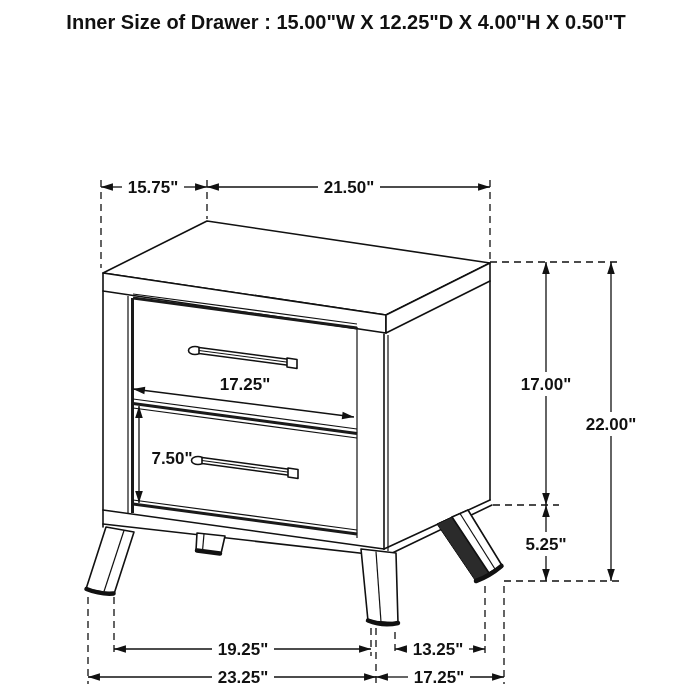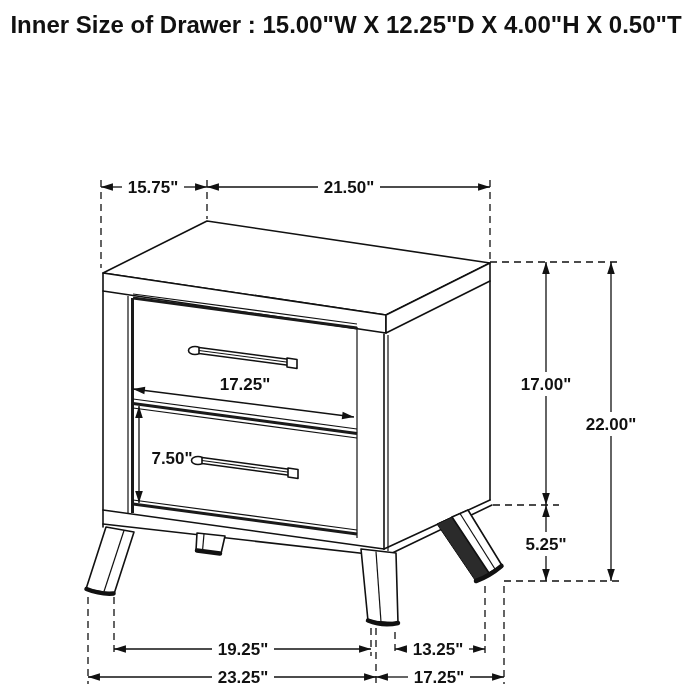--- a/index.html
+++ b/index.html
@@ -1,19 +1,19 @@
 <!DOCTYPE html>
 <html><head>
 <meta charset="utf-8">
 <style>
   html,body{margin:0;padding:0;background:#fff;}
   .stage{position:relative;width:700px;height:700px;background:#fff;overflow:hidden;
          font-family:"Liberation Sans",sans-serif;}
   .title{position:absolute;top:11px;left:0;width:692px;text-align:center;
-         font-size:24px;font-weight:bold;color:#111;white-space:nowrap;}
+         font-size:20px;font-weight:bold;color:#111;white-space:nowrap;}
   svg{position:absolute;left:0;top:0;}
   .ln{stroke:#111;fill:none;stroke-width:1.6;stroke-linejoin:round;stroke-linecap:round;}
   .thin{stroke:#111;fill:none;stroke-width:1.2;}
   .gap{stroke:#1a1a1a;fill:none;stroke-width:3;}
   .face{fill:#fff;stroke:#111;stroke-width:1.6;stroke-linejoin:round;}
   .darkface{fill:#2b2b2b;stroke:#111;stroke-width:1;}
   .foot{stroke:#111;fill:none;stroke-width:4.5;stroke-linecap:round;}
   .dim{stroke:#111;fill:none;stroke-width:1.3;}
   .dash{stroke:#111;fill:none;stroke-width:1.3;stroke-dasharray:7 5;}
   .dimtxt{font-family:"Liberation Sans",sans-serif;font-size:17px;font-weight:bold;

